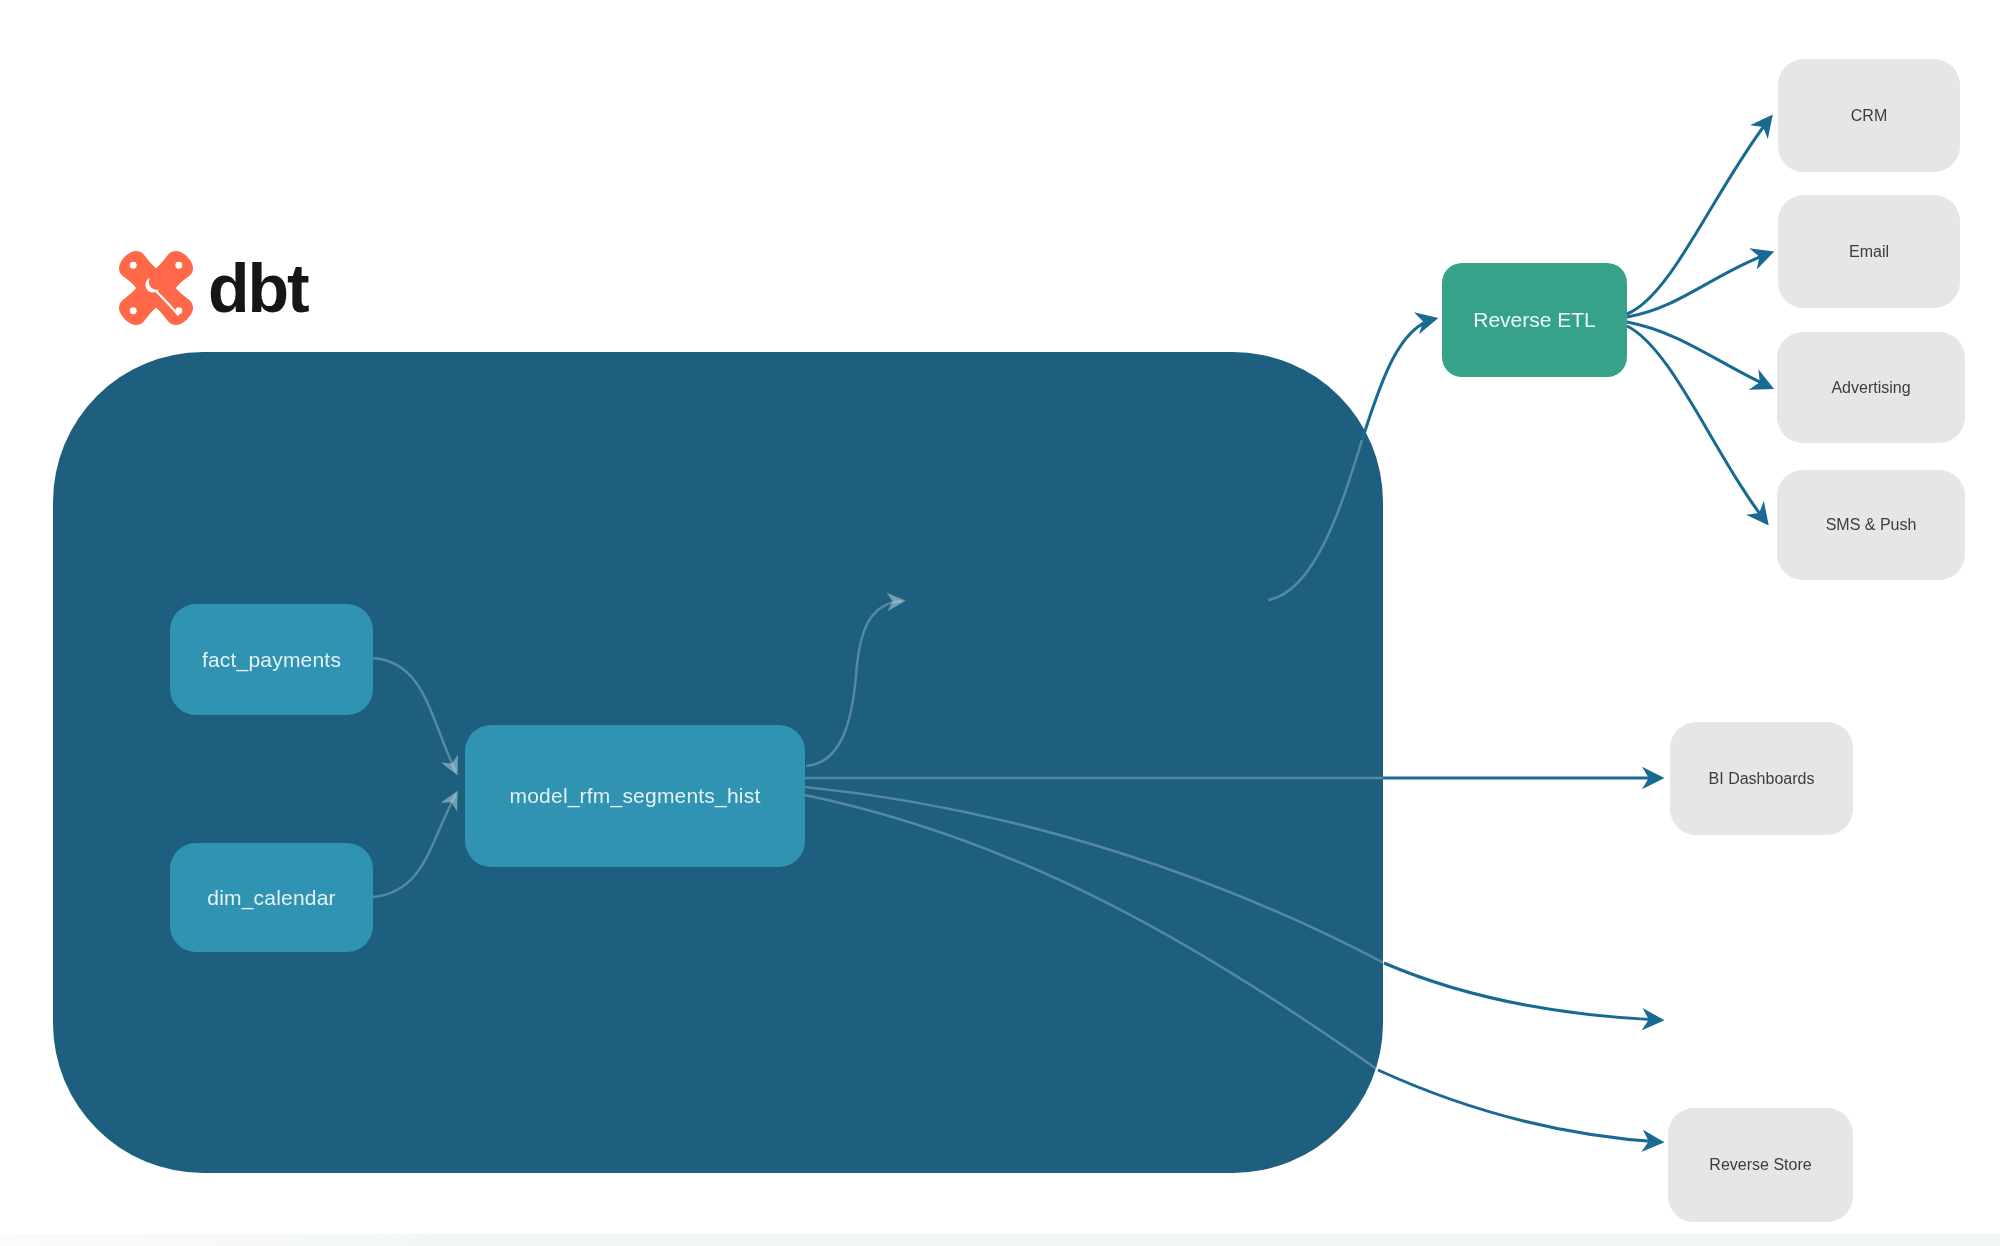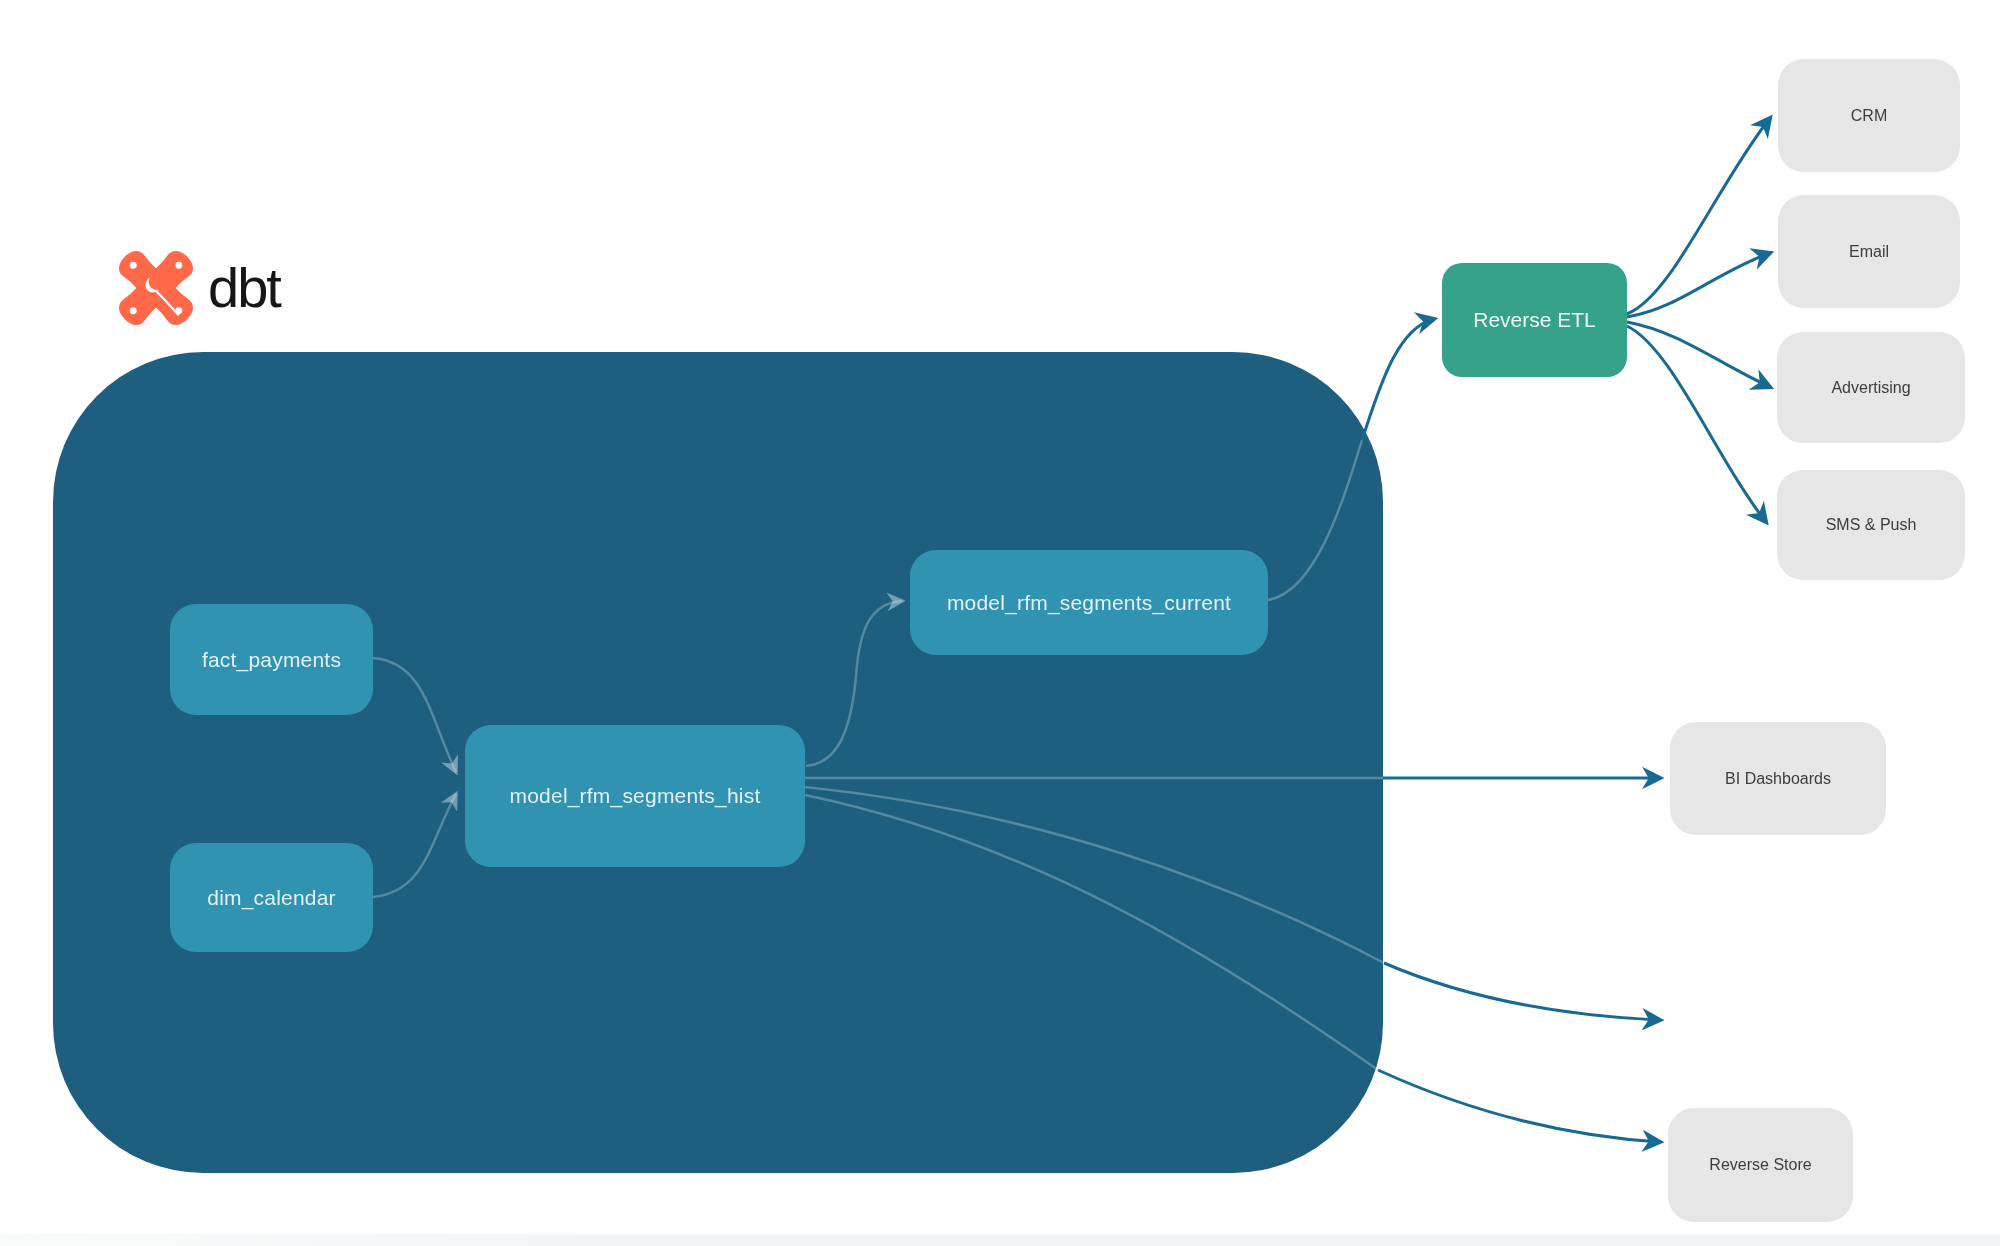--- a/index.html
+++ b/index.html
@@ -3,21 +3,21 @@
 <meta charset="utf-8">
 <style>
   html,body{margin:0;padding:0;background:#ffffff;}
   .canvas{
     position:relative;width:2000px;height:1246px;overflow:hidden;
     font-family:"Liberation Sans","DejaVu Sans",sans-serif;background:#ffffff;
   }
   
   .logo{position:absolute;left:118px;top:250px;display:flex;align-items:center;gap:14px;}
   .logo-mark{width:76px;height:76px;}
-  .logo-word{font-size:56px;font-weight:400;color:#161616;letter-spacing:-2px;line-height:76px;}
+  .logo-word{font-size:68px;font-weight:700;color:#161616;letter-spacing:-2px;line-height:76px;}
   
   .container-box{
     position:absolute;left:53px;top:352px;width:1330px;height:821px;
     background:#1e5e7e;border-radius:150px;z-index:1;
   }
   
   .edges{position:absolute;left:0;top:0;z-index:2;}
   .edge-light{fill:none;stroke:rgba(215,237,245,0.30);stroke-width:2.5;}
   .edge-dark{fill:none;stroke:#186a93;stroke-width:3;}
   
@@ -81,31 +81,30 @@
     <path class="edge-dark" marker-end="url(#arrow-dark)" d="M1627,322 C1680,332 1716,362 1770,387"></path>
     <path class="edge-dark" marker-end="url(#arrow-dark)" d="M1627,326 C1672,348 1714,455 1766,522"></path>
   </svg>
 
   <div class="node node-inner" style="left:170px;top:604px;width:203px;height:111px;">fact_payments</div>
 
   <div class="node node-inner" style="left:170px;top:843px;width:203px;height:109px;">dim_calendar</div>
 
   <div class="node node-inner" style="left:465px;top:725px;width:340px;height:142px;">model_rfm_segments_hist</div>
 
-  <div class="node node-inner" style="left:910px;top:550px;width:358px;height:105px;">model_rfm_segments_current</div>
 
   <div class="node node-green" style="left:1442px;top:263px;width:185px;height:114px;">Reverse ETL</div>
 
   <div class="node node-gray" style="left:1778px;top:59px;width:182px;height:113px;">CRM</div>
 
   <div class="node node-gray" style="left:1777px;top:332px;width:188px;height:111px;">Advertising</div>
 
   <div class="node node-gray" style="left:1778px;top:195px;width:182px;height:113px;">Email</div>
 
   <div class="node node-gray" style="left:1777px;top:470px;width:188px;height:110px;">SMS &amp; Push</div>
 
-  <div class="node node-gray" style="left:1670px;top:722px;width:216px;height:113px;">BI Dashboards</div>
+  <div class="node node-gray" style="left:1670px;top:722px;width:183px;height:113px;">BI Dashboards</div>
 
 
   <div class="node node-gray" style="left:1668px;top:1108px;width:185px;height:114px;">Reverse Store</div>
 
   <div class="bottom-strip"></div>
 </div>
 
 </body></html>

